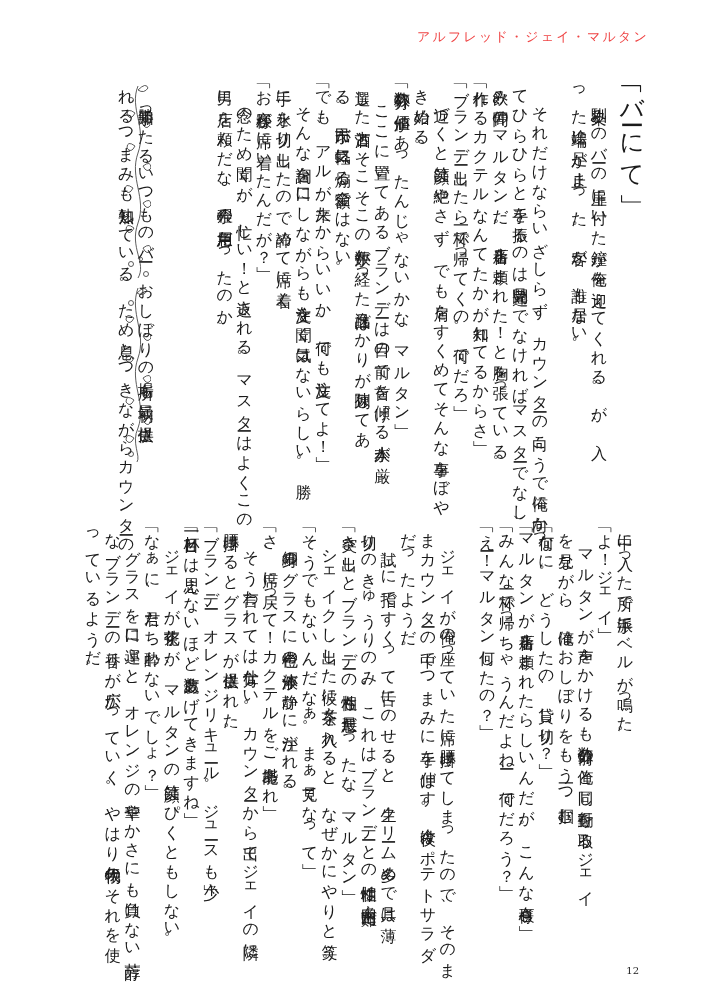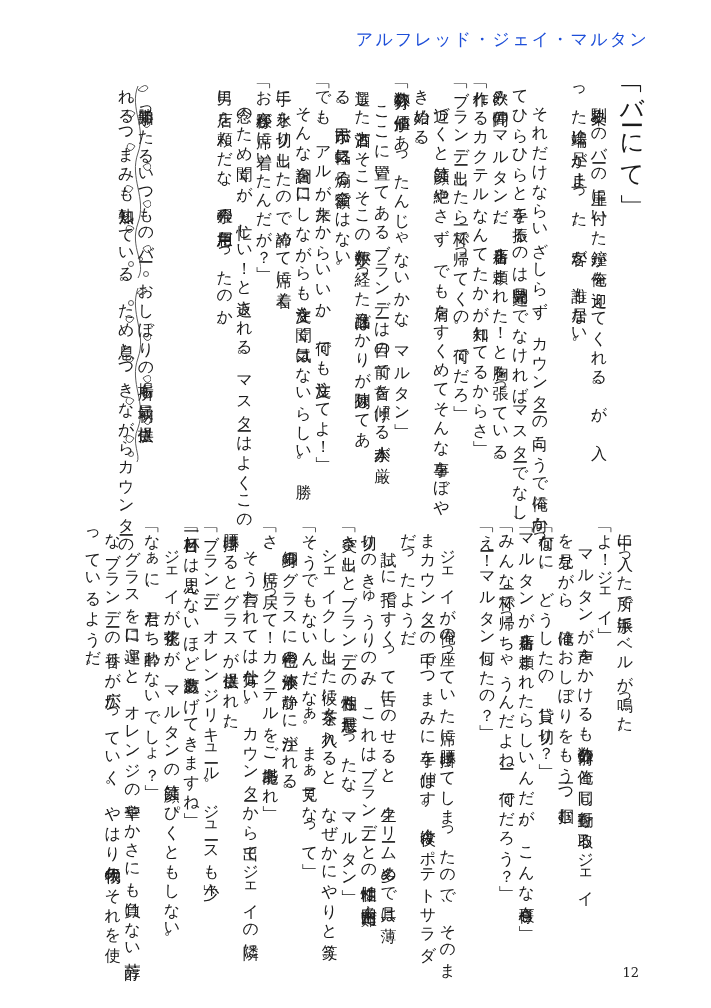--- a/index.html
+++ b/index.html
@@ -1,28 +1,28 @@
 <!DOCTYPE html>
 <html><head>
 <meta charset="utf-8">
 <style>
   html, body { margin:0; padding:0; background:#fff; }
   body { width:711px; height:1008px; position:relative; overflow:hidden;
          font-family:"DejaVu Serif","Liberation Serif",serif; color:#1a1a1a; }
-  .header { position:absolute; top:28px; right:62px; font-size:17px; letter-spacing:2.2px; color:#1d4ed8; }
+  .header { position:absolute; top:28px; right:62px; font-size:13px; letter-spacing:2.2px; color:#ef4444; }
   .tier { position:absolute; writing-mode:vertical-rl; font-size:16px; line-height:19.7px;
           letter-spacing:1.2px; white-space:pre; }
   .tier .line { display:block; }
   .tier .indent { padding-top:17.2px; }
   .top { right:102px; top:78px; height:420px; }
   .bottom { right:76px; top:522px; height:440px; }
   .title { position:absolute; writing-mode:vertical-rl; right:64px; top:78px;
            font-size:24px; letter-spacing:4px; line-height:30px; }
   .vine { position:absolute; left:125px; top:78px; width:26px; height:390px; }
-  .pagenum { position:absolute; right:72px; top:965px; font-size:13px; color:#222; }
+  .pagenum { position:absolute; right:72px; top:965px; font-size:10px; color:#222; }
 </style>
 </head>
 <body>
 
 <div class="header">アルフレッド・ジェイ・マルタン</div>
 
 <div class="title">「バーにて」</div>
 
 <div class="tier top" id="top-tier"><span class="line indent">馴染みのバーの扉上に付いた鐘が俺を迎えてくれる。が、入</span><span class="line">った途端に足が止まった。客が、誰も居ない。</span><span class="line">　</span><span class="line indent">それだけならいざしらず、カウンターの向こうで俺に向かっ</span><span class="line">てひらひらと手を振るのは見間違いでなければマスターでなし、</span><span class="line">飲み仲間のマルタンだ。店番を頼まれた！と胸を張っている。</span><span class="line">「作れるカクテルなんてたかが知れてるからさ」</span><span class="line">「ブランデー出したら一杯で帰ってくの。何でだろ」</span><span class="line indent">近づくと笑顔は絶やさず、でも肩をすくめてそんな事をぼや</span><span class="line">き始める。</span><span class="line">「数杯分の価値があったんじゃないかな、マルタン」</span><span class="line indent">ここに置いてあるブランデーは目の前で首を傾げる本人が厳</span><span class="line">選した古酒とそこそこの年数が経った逸品ばかりが陳列してあ</span><span class="line">る。市民が気軽に煽る金額ではない。</span><span class="line">「でも、アルが来たからいいか。何でも注文してよ！」</span><span class="line indent">そんな台詞を口にしながらも注文を聞く気はないらしい。勝</span><span class="line">手に氷を切り出したので諦めて席に着く。</span><span class="line">「お客様が席に着いたんだが？」</span><span class="line indent">念のため聞くが、忙しい！と返される。マスターはよくこの</span><span class="line">男に店を頼んだな、余程の急用だったのか。</span><span class="line">　</span><span class="line">　</span><span class="line">　</span><span class="line indent">勝手知ったるいつものバー。おしぼりの場所も最初に提供さ</span><span class="line">れるつまみも熟知している。ため息とつきながらカウンターの</span></div>
 

